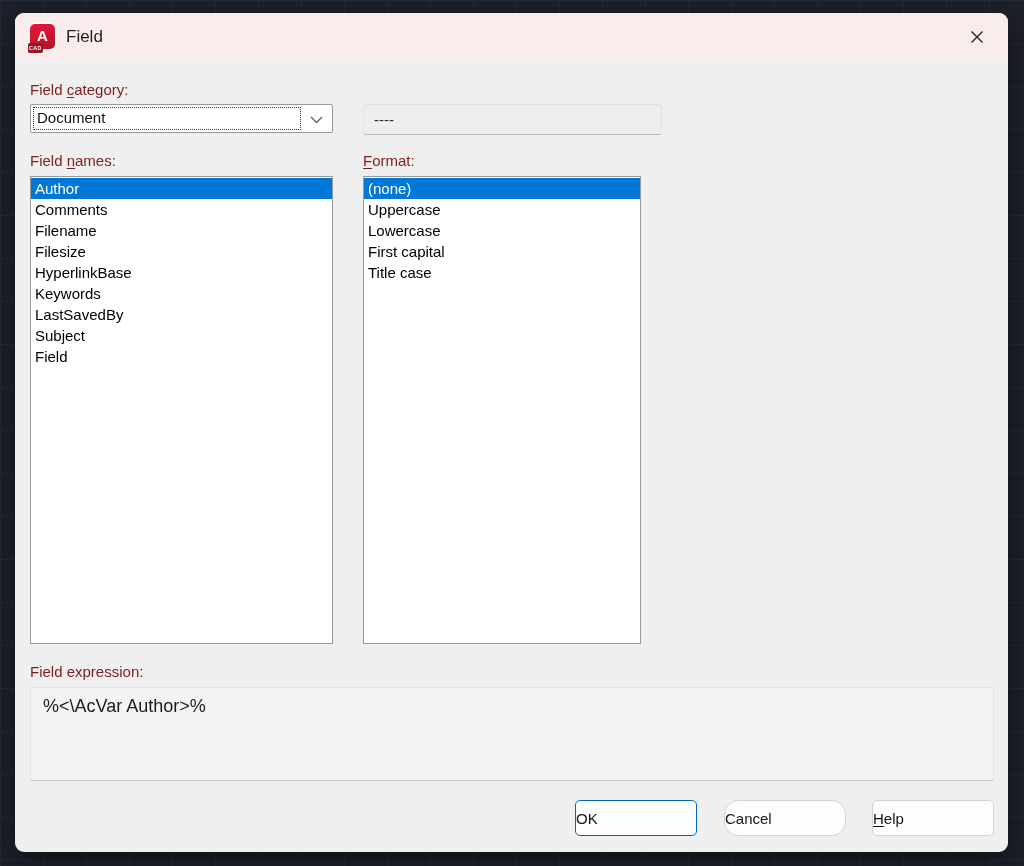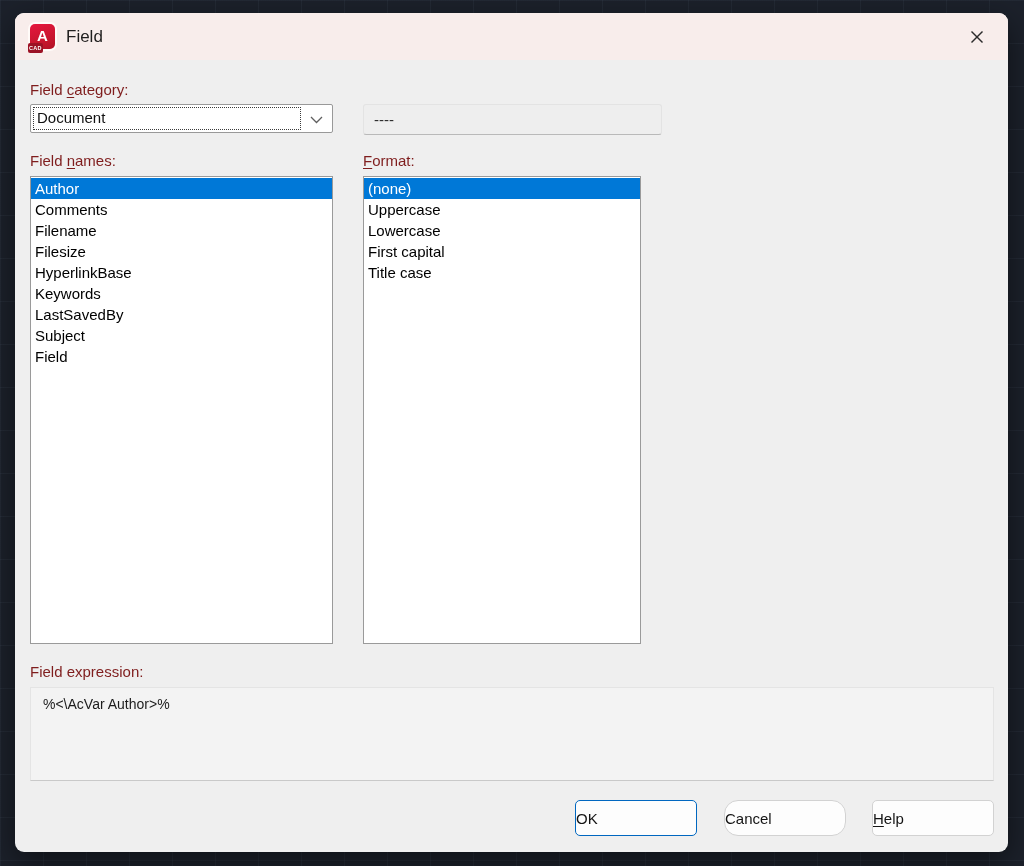--- a/index.html
+++ b/index.html
@@ -81,21 +81,21 @@
   .list-item {
     font-size:15px; line-height:21px; height:21px; padding-left:4px;
     color:#000000; white-space:nowrap;
   }
   .list-item.selected { background:#0078d7; color:#fff; }
 
   
   .expr-box {
     position:absolute; left:15px; top:674px; width:964px; height:94px;
     background:#f3f3f3; border:1px solid #e4e4e4; border-bottom-color:#c9c9c9;
-    padding:8px 12px; font-size:14px; color:#1c1c1c;
+    padding:8px 12px; font-size:18px; color:#1c1c1c;
   }
 
   
   .btn {
     position:absolute; top:787px; width:122px; height:36px;
     background:#fdfdfd; border:1px solid #d2d2d2; border-radius:5px;
     font-size:15px; color:#141414; display:flex; align-items:center;
     justify-content:flex-start; cursor:default;
   }
   .btn.ok { left:560px; border-color:#0067c0; }

